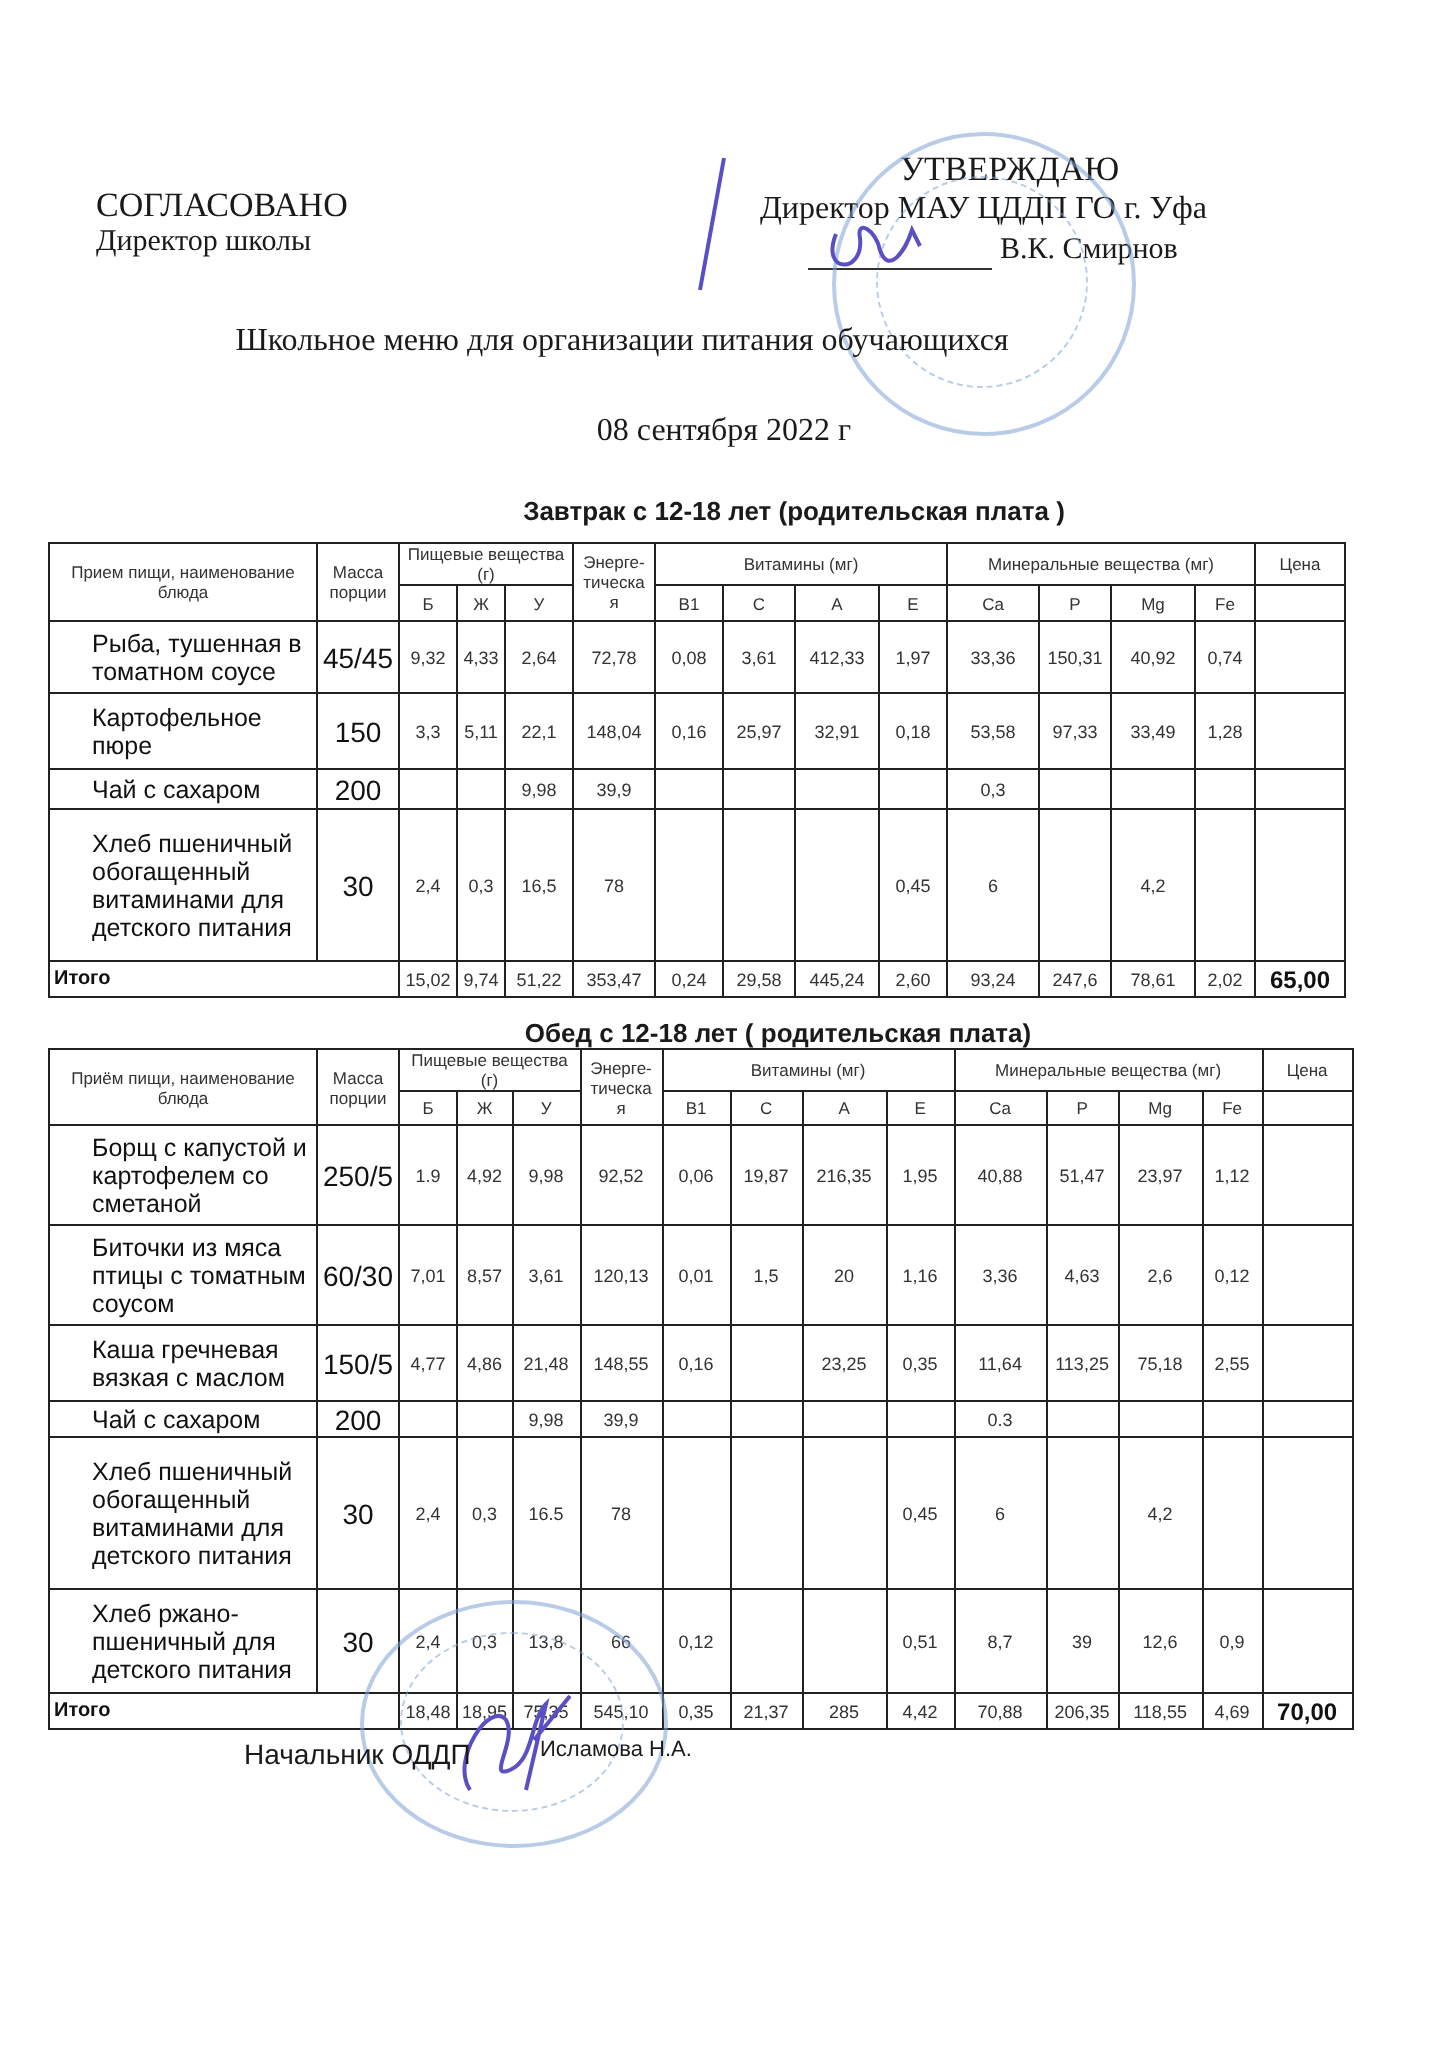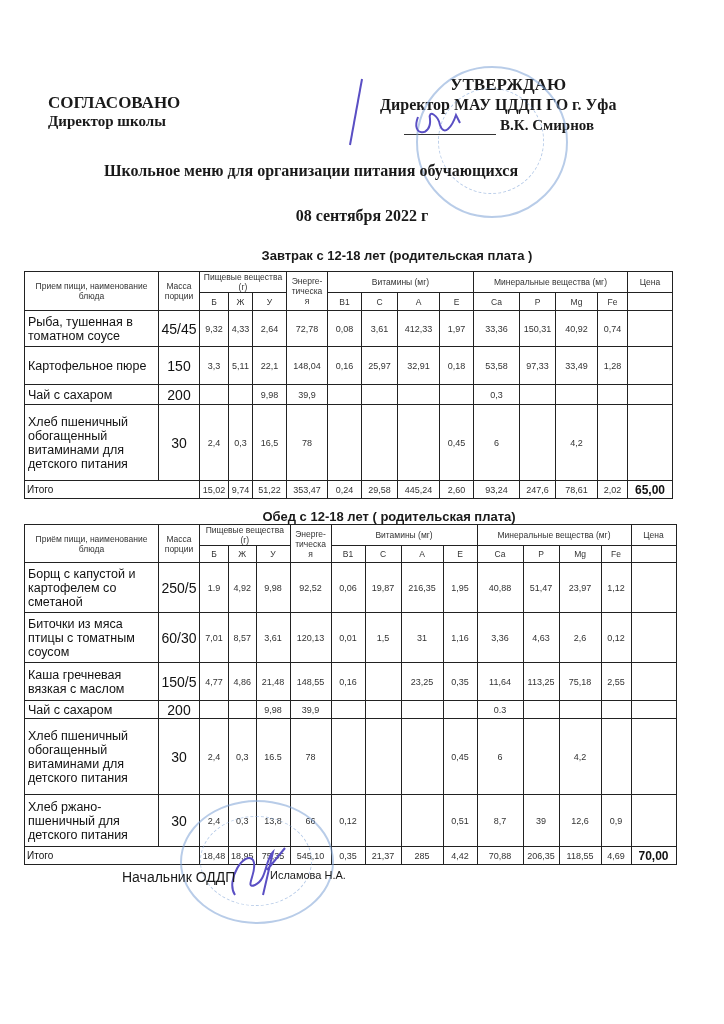--- a/index.html
+++ b/index.html
@@ -1,38 +1,38 @@
 <!DOCTYPE html>
 <html><head>
 <meta charset="utf-8">
 <style>
   html, body { margin:0; padding:0; }
   body { width:724px; height:1024px; background:#fff; position:relative; overflow:hidden; color:#1a1a1a; }
-  .serif { font-family:"Liberation Serif","DejaVu Serif",serif; font-weight:bold; }
+  .serif { font-family:"Liberation Serif","DejaVu Serif",serif; font-weight:normal; }
   .sans { font-family:"Liberation Sans","DejaVu Sans",sans-serif; }
   .abs { position:absolute; }
   #agreed-title { left:48px; top:93px; font-size:17px; }
   #agreed-sub { left:48px; top:113px; font-size:15px; }
   #approve-title { left:450px; top:75px; font-size:17px; }
   #approve-sub { left:380px; top:96px; font-size:16px; }
   #approve-name { left:500px; top:117px; font-size:15px; }
   #sign-line { left:404px; top:134px; width:92px; height:1px; background:#333; }
   #doc-title { left:0; width:622px; text-align:center; top:162px; font-size:16px; }
   #doc-date { left:0; width:724px; text-align:center; top:207px; font-size:16px; }
   .tcap { left:0; width:724px; text-align:center; font-size:13px; font-weight:bold; }
   #cap1 { top:248px; padding-left:70px; box-sizing:border-box; }
   #cap2 { top:509px; padding-left:54px; box-sizing:border-box; }
 
   table.menu { position:absolute; left:24px; border-collapse:collapse; table-layout:fixed; font-family:"Liberation Sans","DejaVu Sans",sans-serif; }
   table.menu td, table.menu th { border:1px solid #222; padding:0 2px; font-weight:normal; text-align:center; vertical-align:middle; overflow:hidden; }
   table.menu th { font-size:8.5px; line-height:10px; color:#333; }
   table.menu td { font-size:9px; color:#333; }
-  table.menu td.dish { text-align:left; font-size:12.5px; line-height:14px; color:#111; padding-left:3px; }
+  table.menu td.dish { text-align:left; font-size:12.5px; line-height:14px; color:#111; padding-left:21px; }
   table.menu td.mass { font-size:14px; color:#111; }
-  table.menu td.total-label { text-align:left; font-size:10px; font-weight:normal; color:#111; }
+  table.menu td.total-label { text-align:left; font-size:10px; font-weight:bold; color:#111; }
   table.menu td.price { font-size:12px; font-weight:bold; color:#111;text-align:center; }
   #t1 { top:271px; }
   #t2 { top:524px; }
 
   #footer-role { left:122px; top:869px; font-size:14px; }
   #footer-name { left:270px; top:869px; font-size:11px; }
   .stamp { position:absolute; border:2px solid #7fa3d6; border-radius:50%; opacity:.55; }
   .stamp-inner { position:absolute; border:1px dashed #7fa3d6; border-radius:50%; }
   .sig { position:absolute; }
 </style>
@@ -255,21 +255,21 @@
       </tr>
       <tr style="height: 50px;">
         <td class="dish">Биточки из мяса птицы с томатным соусом</td>
         <td class="mass">60/30</td>
         <td>7,01</td>
         <td>8,57</td>
         <td>3,61</td>
         <td>120,13</td>
         <td>0,01</td>
         <td>1,5</td>
-        <td>31</td>
+        <td>20</td>
         <td>1,16</td>
         <td>3,36</td>
         <td>4,63</td>
         <td>2,6</td>
         <td>0,12</td>
         <td></td>
       </tr>
       <tr style="height: 38px;">
         <td class="dish">Каша гречневая вязкая с маслом</td>
         <td class="mass">150/5</td>

